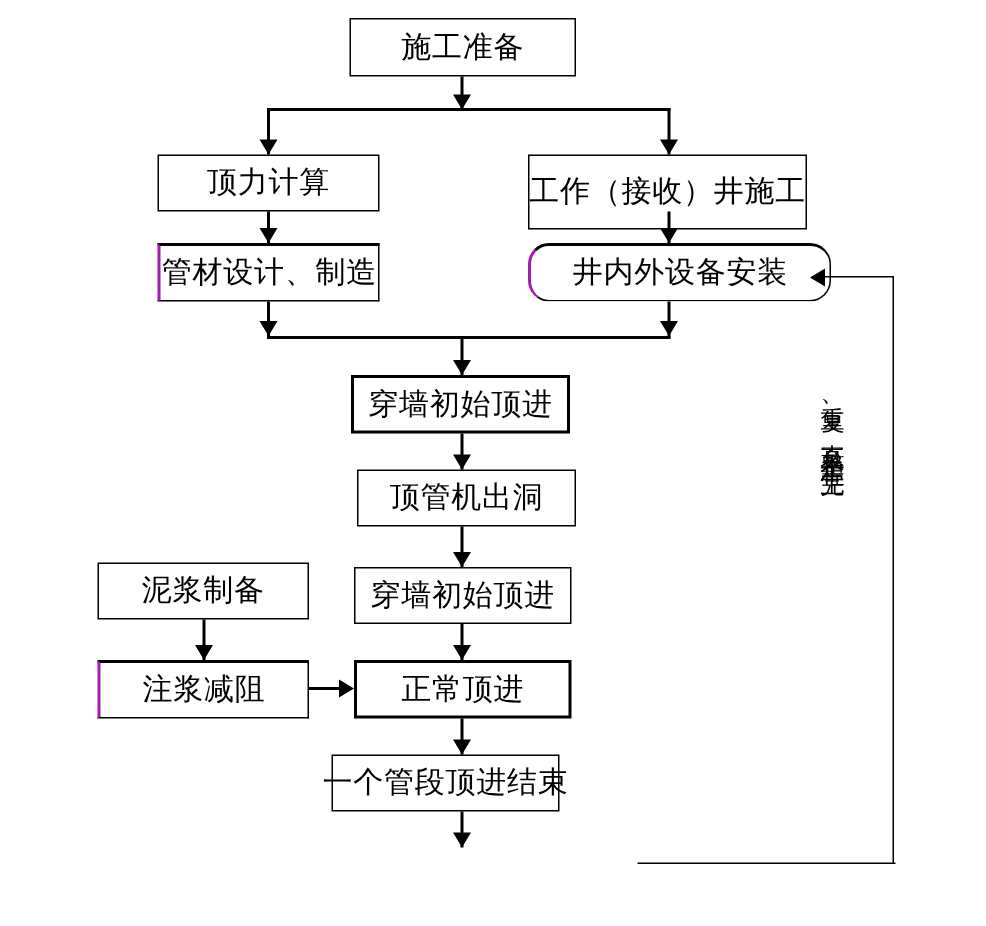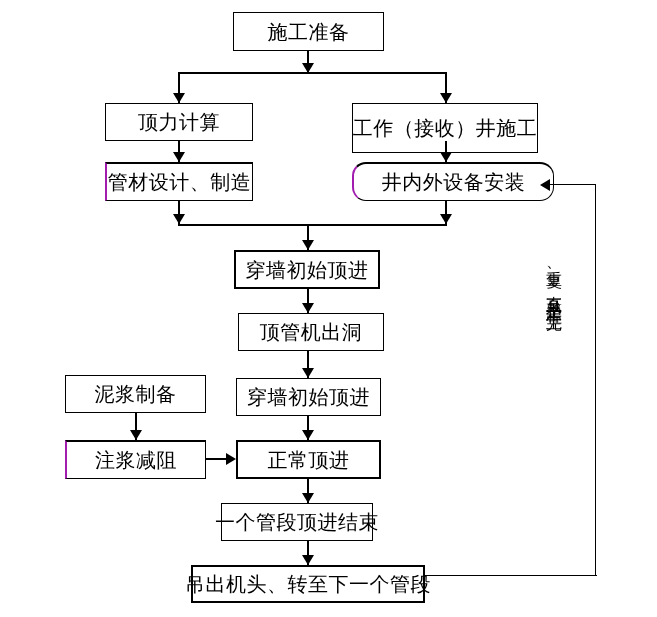--- a/index.html
+++ b/index.html
@@ -131,23 +131,20 @@
   </div>
 
   <div class="node bold-all" style="left:236px; top:440px; width:145px; height:39px;">
     <span>正常顶进</span>
   </div>
 
   <div class="node" style="left:221px; top:503px; width:152px; height:38px;">
     <span>一个管段顶进结束</span>
   </div>
 
-  <div class="node bold-all" style="left:191px; top:565px; width:234px; height:38px;">
-    <span>吊出机头、转至下一个管段</span>
-  </div>
 
   <div class="vline" style="left:307px; top:51px; height:22px;"></div>
   <div class="arrow-down" style="left:302px; top:63px;"></div>
 
   <div class="hline" style="left:178px; top:72px; width:269px;"></div>
 
   <div class="vline" style="left:178px; top:72px; height:31px;"></div>
   <div class="arrow-down" style="left:173px; top:93px;"></div>
 
   <div class="vline" style="left:445px; top:72px; height:31px;"></div>

